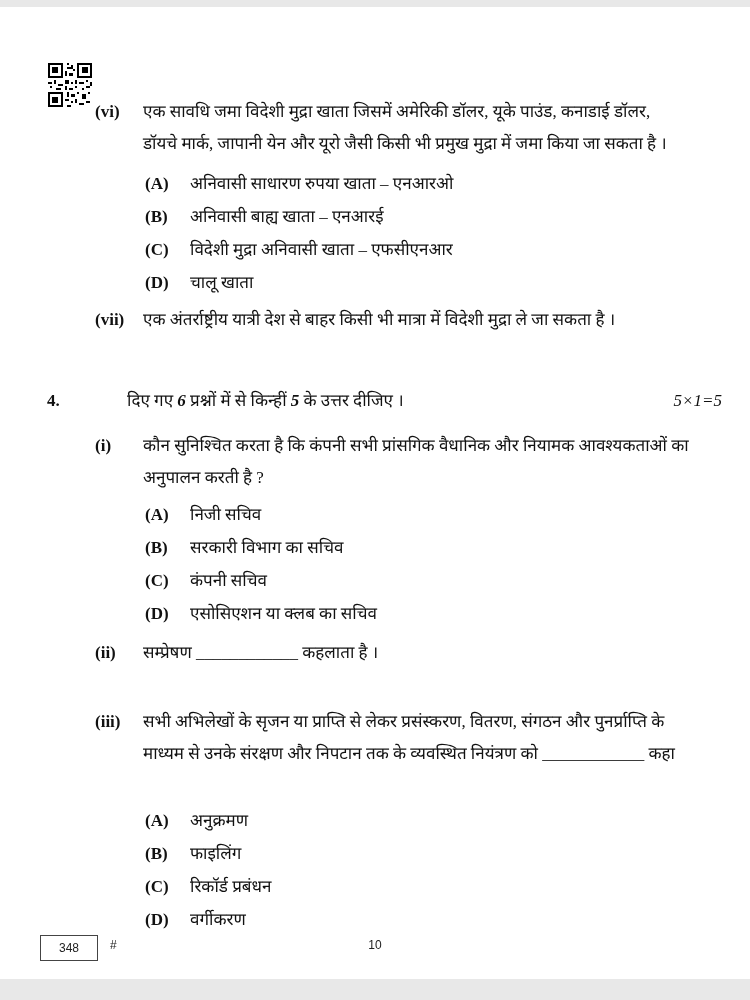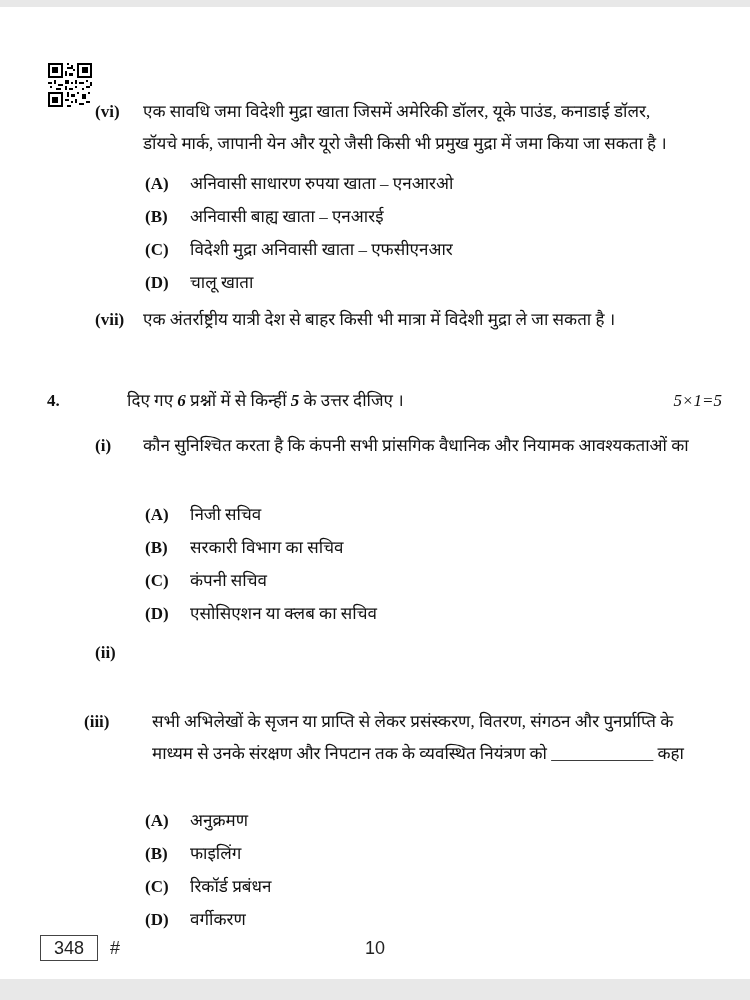--- a/index.html
+++ b/index.html
@@ -26,21 +26,21 @@
   .qline { white-space: nowrap; }
   .opt-row { display: flex; line-height: 32px; margin-bottom: 1px; }
   .opt-label { font-weight: bold; width: 45px; flex: 0 0 45px; }
   .opt-text { white-space: nowrap; }
   .hint-line { text-align: right; padding-right: 38px; line-height: 32px; }
   .q4head { display: flex; line-height: 32px; }
   .q4num { font-weight: bold; width: 80px; flex: 0 0 80px; }
   .q4text { white-space: nowrap; }
   .bi { font-weight: bold; font-style: italic; }
   .marks { margin-left: auto; font-style: italic; white-space: nowrap; }
-  .footer-font { font-family: "Liberation Sans", "DejaVu Sans", sans-serif; font-size: 18px; color: #222; }
+  .footer-font { font-family: "Liberation Sans", "DejaVu Sans", sans-serif; font-size: 12px; color: #222; }
   .code-box {
     border: 1.5px solid #444;
     width: 56px; height: 24px;
     text-align: center; line-height: 24px;
   }
   .page-num { width: 100%; text-align: center; }
   .qr { width: 44px; height: 44px; }
 </style>
 </head>
 <body>
@@ -132,20 +132,21 @@
   <div class="abs q4head" style="left:47px; top:378px; width:675px;">
     <span class="q4num">4.</span>
     <span class="q4text"><span>दिए गए </span><span class="bi">6</span><span> प्रश्नों में से किन्हीं </span><span class="bi">5</span><span> के उत्तर दीजिए ।</span></span>
     <span class="marks">5×1=5</span>
   </div>
 
   <div class="abs qblock" style="left:95px; top:423px; width:575px;">
     <div class="qlabel">(i)</div>
     <div class="qlines">
       <div class="qline">कौन सुनिश्चित करता है कि कंपनी सभी प्रांसगिक वैधानिक और नियामक आवश्यकताओं का</div>
+      <div class="qline">अनुपालन करती है ?</div>
     </div>
   </div>
 
   <div class="abs" style="left:145px; top:492px;">
     <div class="opt-row">
       <span class="opt-label">(A)</span>
       <span class="opt-text">निजी सचिव</span>
     </div>
     <div class="opt-row">
       <span class="opt-label">(B)</span>
@@ -157,24 +158,25 @@
     </div>
     <div class="opt-row">
       <span class="opt-label">(D)</span>
       <span class="opt-text">एसोसिएशन या क्लब का सचिव</span>
     </div>
   </div>
 
   <div class="abs qblock" style="left:95px; top:630px; width:580px;">
     <div class="qlabel">(ii)</div>
     <div class="qlines">
-    </div>
-  </div>
-
-  <div class="abs qblock" style="left:84px; top:699px; width:580px;gap:20px;">
+      <div class="qline">सम्प्रेषण ____________ कहलाता है ।</div>
+    </div>
+  </div>
+
+  <div class="abs qblock" style="left:95px; top:699px; width:580px;">
     <div class="qlabel">(iii)</div>
     <div class="qlines">
       <div class="qline">सभी अभिलेखों के सृजन या प्राप्ति से लेकर प्रसंस्करण, वितरण, संगठन और पुनर्प्राप्ति के</div>
       <div class="qline">माध्यम से उनके संरक्षण और निपटान तक के व्यवस्थित नियंत्रण को ____________ कहा</div>
     </div>
   </div>
 
   <div class="abs" style="left:145px; top:798px;">
     <div class="opt-row">
       <span class="opt-label">(A)</span>

